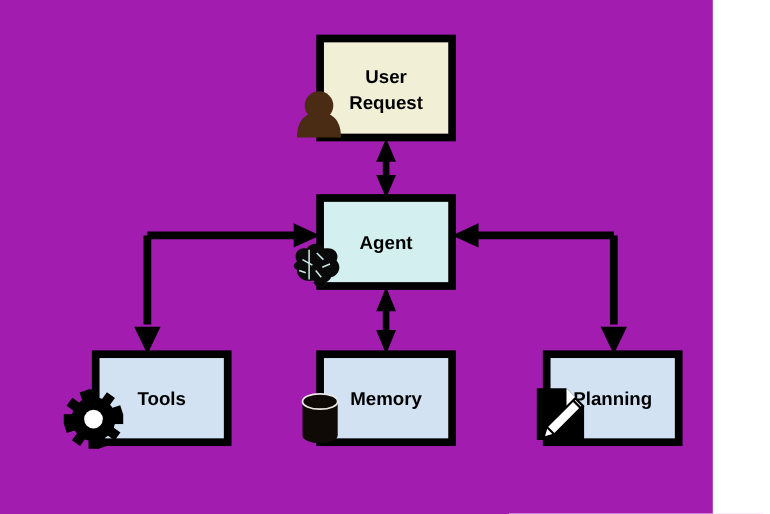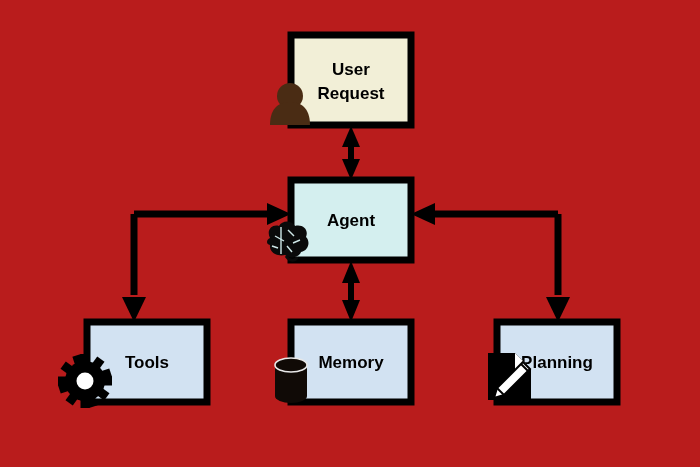--- a/index.html
+++ b/index.html
@@ -2,23 +2,23 @@
 <html><head>
 <meta charset="utf-8">
 <style>
   html, body {
     margin: 0;
     padding: 0;
     background: #ffffff;
   }
   #canvas {
     position: relative;
-    width: 700px;
+    width: 648px;
     height: 467px;
-    background: #b91c1c;
+    background: #a21caf;
     font-family: "Liberation Sans", sans-serif;
     overflow: hidden;
   }
   .diagram-svg {
     position: absolute;
     left: 0;
     top: 0;
     width: 700px;
     height: 467px;
   }

